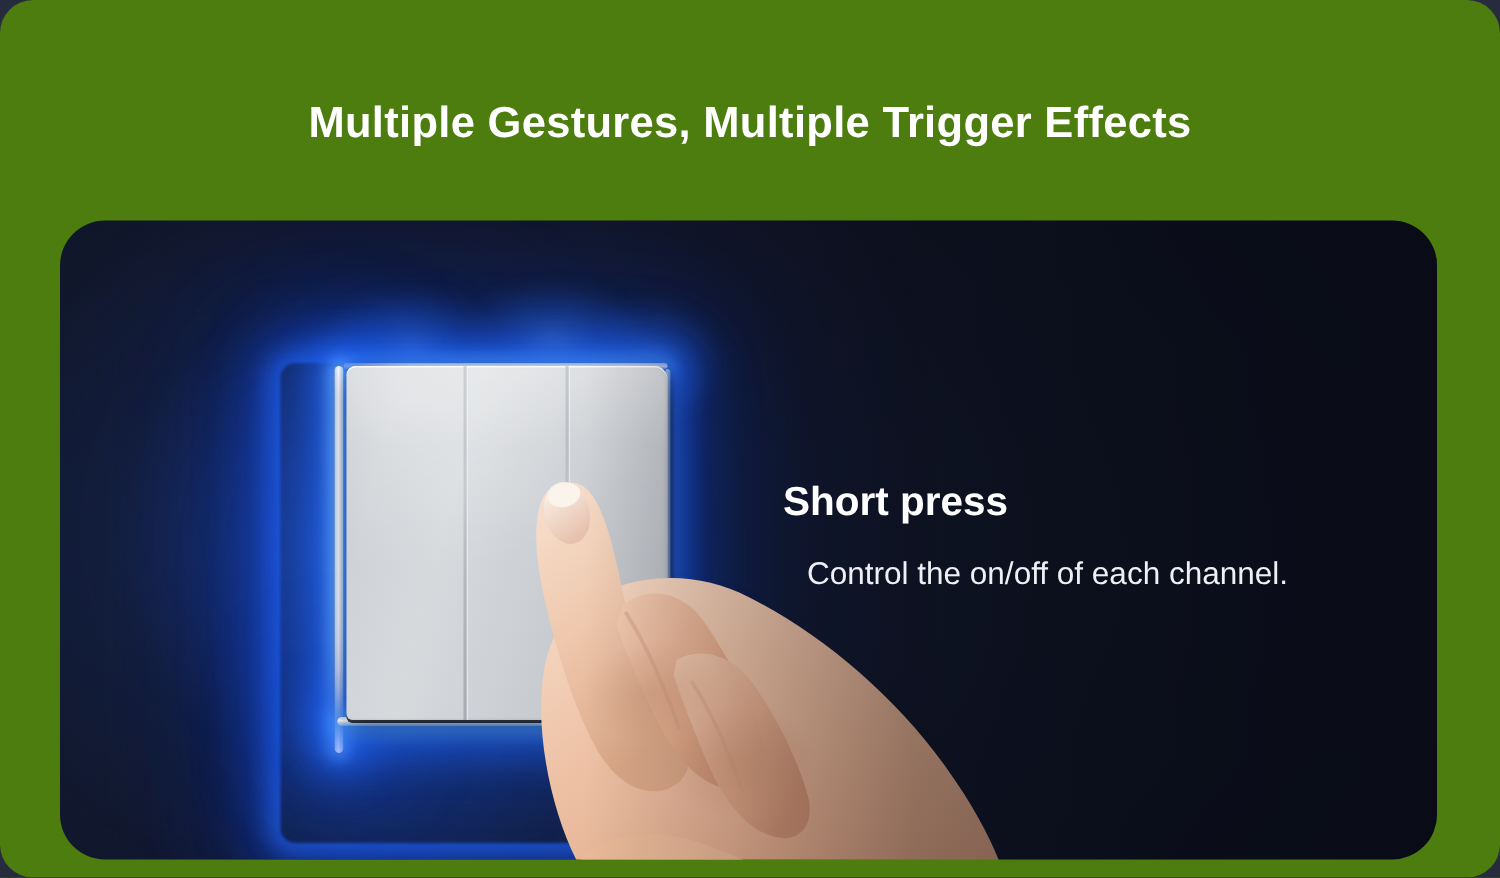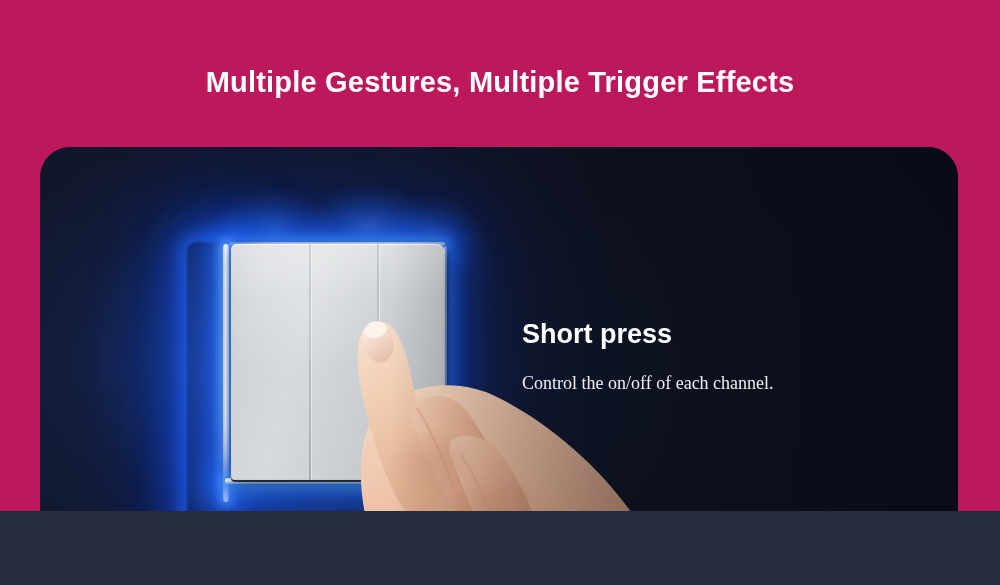--- a/index.html
+++ b/index.html
@@ -10,23 +10,24 @@
   body {
     width: 1000px;
     height: 585px;
     overflow: hidden;
     font-family: "Liberation Sans", sans-serif;
   }
 
   #stage {
     position: relative;
     width: 1000px;
-    height: 511px;
-    background: #be185d;
+    height: 585px;
+    background: #4d7c0f;
     overflow: hidden;
+    border-radius: 22px;
   }
 
   
   .page-title {
     position: absolute;
     left: 0;
     top: 62px;
     width: 1000px;
     text-align: center;
     color: #ffffff;
@@ -262,26 +263,25 @@
   .caption-title {
     color: #ffffff;
     font-size: 27px;
     font-weight: bold;
     line-height: 34px;
     margin: 0 0 18px 0;
     white-space: nowrap;
   }
   .caption-sub {
     color: #eef0f5;
-    font-size: 18px;
+    font-size: 21px;
     font-weight: normal;
     line-height: 28px;
-    margin: 0;
+    margin: 16px;
     white-space: nowrap;
-    font-family: Liberation Serif, serif;
   }
 </style>
 </head>
 <body>
 
 <div id="stage">
 
   <div class="page-title">Multiple Gestures, Multiple Trigger Effects</div>
 
   <div class="photo-card">

